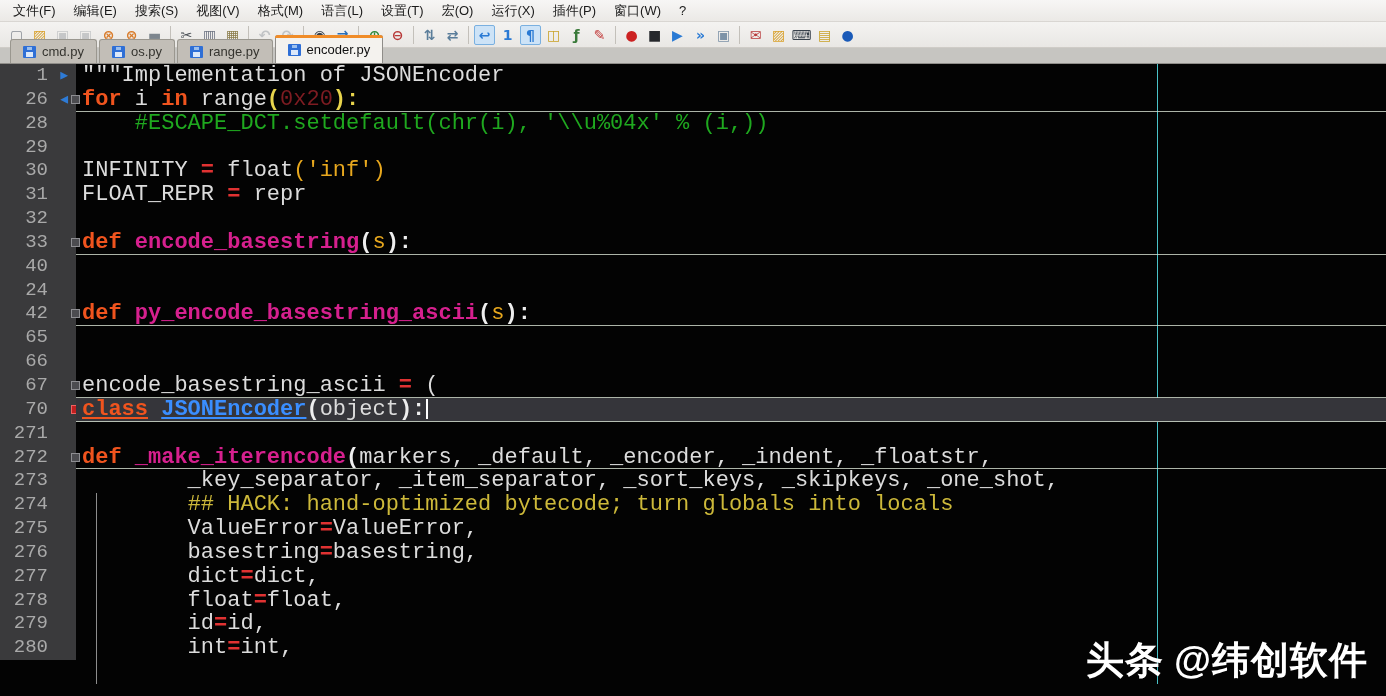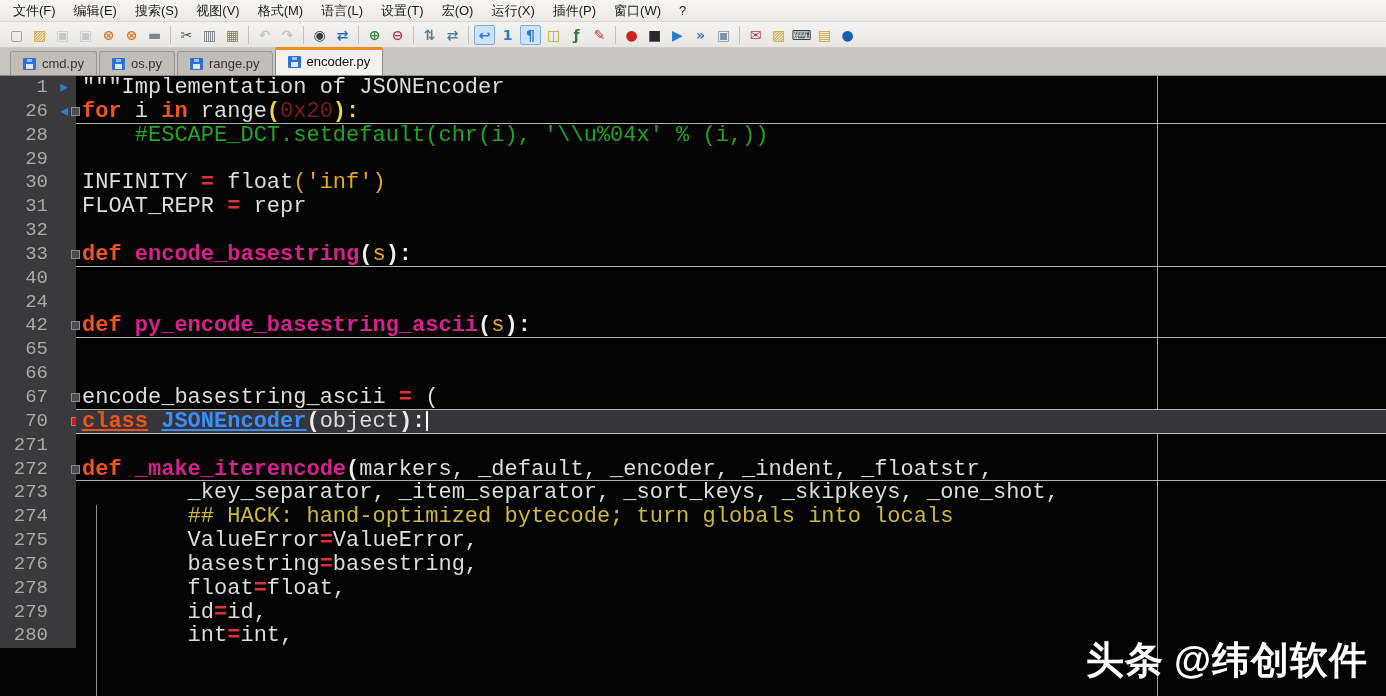--- a/index.html
+++ b/index.html
@@ -17,21 +17,21 @@
     border-bottom:1px solid #cfccc7;display:flex;align-items:center;
     padding-left:5px;box-sizing:border-box;}
   .tb-icon{width:21px;height:20px;margin:0 1px;display:flex;align-items:center;
     justify-content:center;font-size:14px;border:1px solid transparent;border-radius:2px;
     box-sizing:border-box;font-family:"DejaVu Sans",sans-serif;}
   .tb-icon.pressed{background:#cde3f7;border-color:#7ab0e0;}
   .tb-icon.disabled{opacity:.4;}
   .tb-sep{width:1px;height:18px;background:#c3c0ba;margin:0 4px;}
 
   
-  .tabbar{height:28px;background:#c6c5c1;display:flex;align-items:flex-end;
+  .tabbar{height:16px;background:#c6c5c1;display:flex;align-items:flex-end;
     padding-left:10px;box-sizing:border-box;border-bottom:1px solid #8f8d89;}
   .tab{height:23px;display:flex;align-items:center;gap:6px;padding:0 12px;
     background:#c2beb7;border:1px solid #9a978f;border-bottom:none;margin-right:2px;
     font-size:13px;color:#35342f;border-radius:3px 3px 0 0;position:relative;}
   .tab.active{height:27px;background:#f4f2ee;color:#111;border-color:#8f8d89;}
   .tab.active::before{content:"";position:absolute;left:-1px;right:-1px;top:-1px;height:3px;
     background:#f08c28;border-radius:3px 3px 0 0;}
   .floppy{width:13px;height:12px;background:#2f6fd6;border-radius:1px;position:relative;flex:0 0 auto;}
   .floppy::after{content:"";position:absolute;left:3px;bottom:1px;width:7px;height:5px;background:#dce8fa;}
   .floppy::before{content:"";position:absolute;left:4px;top:1px;width:5px;height:3px;background:#9cc0ee;}
@@ -229,20 +229,24 @@
         </div>
         <div class="row">
           <div class="gutter">275</div>
           <div class="code"><span class="seg" style="color: rgb(220, 220, 220); text-align: right;">        ValueError</span><span class="seg b" style="color: rgb(224, 50, 50);">=</span><span class="seg" style="color: rgb(220, 220, 220);">ValueError,</span></div>
         </div>
         <div class="row">
           <div class="gutter">276</div>
           <div class="code"><span class="seg" style="color: rgb(220, 220, 220);">        basestring</span><span class="seg b" style="color: rgb(224, 50, 50);">=</span><span class="seg" style="color: rgb(220, 220, 220);">basestring,</span></div>
         </div>
         <div class="row">
+          <div class="gutter">277</div>
+          <div class="code"><span class="seg" style="color: rgb(220, 220, 220);">        dict</span><span class="seg b" style="color: rgb(224, 50, 50);">=</span><span class="seg" style="color: rgb(220, 220, 220);">dict,</span></div>
+        </div>
+        <div class="row">
           <div class="gutter">278</div>
           <div class="code"><span class="seg" style="color: rgb(220, 220, 220);">        float</span><span class="seg b" style="color: rgb(224, 50, 50);">=</span><span class="seg" style="color: rgb(220, 220, 220);">float,</span></div>
         </div>
         <div class="row">
           <div class="gutter">279</div>
           <div class="code"><span class="seg" style="color: rgb(220, 220, 220);">        id</span><span class="seg b" style="color: rgb(224, 50, 50);">=</span><span class="seg" style="color: rgb(220, 220, 220);">id,</span></div>
         </div>
         <div class="row">
           <div class="gutter">280</div>
           <div class="code"><span class="seg" style="color: rgb(220, 220, 220);">        int</span><span class="seg b" style="color: rgb(224, 50, 50);">=</span><span class="seg" style="color: rgb(220, 220, 220);">int,</span></div>

